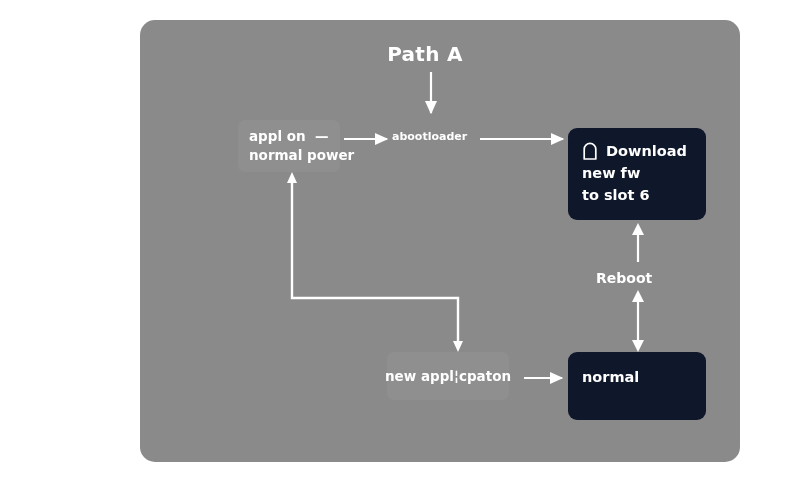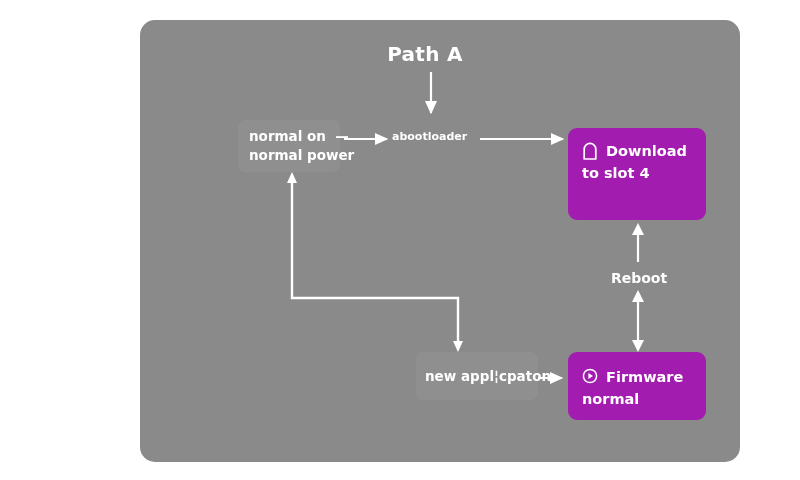--- a/index.html
+++ b/index.html
@@ -75,43 +75,44 @@
 
   #node-power-on {
     left: 238px;
     top: 120px;
     width: 102px;
     height: 52px;
     padding: 0 11px;
   }
 
   #node-new-application {
-    left: 416px;
+    left: 387px;
     top: 352px;
     width: 122px;
     height: 48px;
     padding: 0 9px;
     text-align: center;
+    align-items: center;
   }
 
   
   #node-abootloader {
     position: absolute;
     left: 392px;
     top: 130px;
     color: #ffffff;
     font-size: 11px;
     font-weight: bold;
     white-space: nowrap;
   }
 
   
   .orange-box {
     position: absolute;
-    background: #a21caf;
+    background: #0f172a;
     border-radius: 9px;
     color: #ffffff;
     font-size: 14.5px;
     font-weight: bold;
     line-height: 22px;
     box-sizing: border-box;
     padding: 12px 0 8px 14px;
   }
 
   #node-download {
@@ -147,21 +148,21 @@
   .box-icon svg {
     display: block;
   }
 
   
   #label-reboot {
     position: absolute;
     left: 596px;
     top: 270px;
     width: 86px;
-    text-align: center;
+    text-align: left;
     color: #ffffff;
     font-size: 14px;
     font-weight: bold;
   }
 </style>
 </head>
 <body>
 
 <div id="canvas">
 
@@ -190,50 +191,42 @@
     <path d="M638,223 L632,235 L644,235 Z" fill="#ffffff"></path>
 
     <line x1="638" y1="298" x2="638" y2="344" stroke="#ffffff" stroke-width="2.2"></line>
     <path d="M638,290 L632,302 L644,302 Z" fill="#ffffff"></path>
     <path d="M638,352 L632,340 L644,340 Z" fill="#ffffff"></path>
   </svg>
 
   <div id="diagram-title">Path A</div>
 
   <div class="gray-box" id="node-power-on">
-    <div class="line">normal on  —</div>
+    <div class="line">appl on  —</div>
     <div class="line">normal power</div>
   </div>
 
   <div id="node-abootloader">abootloader</div>
 
   <div class="orange-box" id="node-download">
     <div class="orange-row">
       <span class="box-icon">
         <svg width="16" height="18" viewBox="0 0 16 18" xmlns="http://www.w3.org/2000/svg">
           <path d="M2.2,17 L2.2,7.2 A5.8,5.8 0 0 1 13.8,7.2 L13.8,17 Z" fill="none" stroke="#ffffff" stroke-width="1.7" stroke-linejoin="round"></path>
         </svg>
       </span>
       <span class="orange-line">Download</span>
     </div>
-    <div class="orange-line">to slot 4</div>
+    <div class="orange-line">new fw</div>
+    <div class="orange-line">to slot 6</div>
   </div>
 
   <div class="gray-box" id="node-new-application">
     <div class="line">new appl¦cpaton</div>
   </div>
 
   <div class="orange-box" id="node-firmware-update">
-    <div class="orange-row">
-      <span class="box-icon">
-        <svg width="16" height="16" viewBox="0 0 16 16" xmlns="http://www.w3.org/2000/svg">
-          <circle cx="8" cy="8" r="6.6" fill="none" stroke="#ffffff" stroke-width="1.5"></circle>
-          <path d="M6.4,5.1 L11,8 L6.4,10.9 Z" fill="#ffffff"></path>
-        </svg>
-      </span>
-      <span class="orange-line">Firmware</span>
-    </div>
     <div class="orange-line">normal</div>
   </div>
 
   <div id="label-reboot">Reboot</div>
 
 </div>
 
 </body></html>

